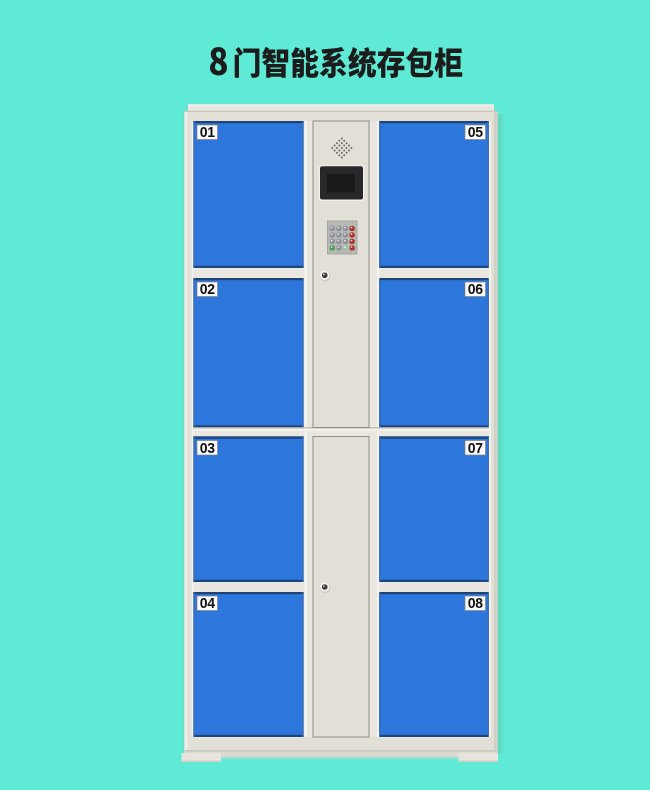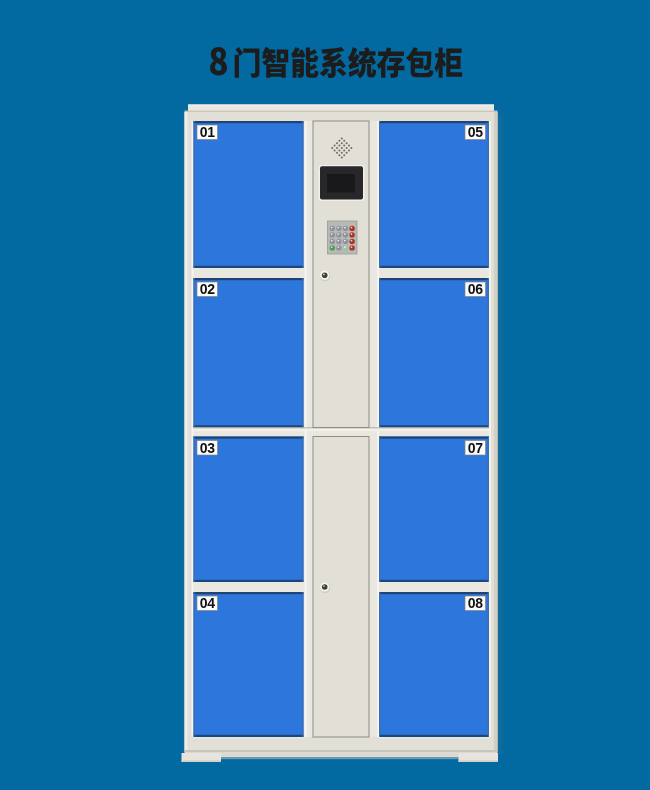--- a/index.html
+++ b/index.html
@@ -1,16 +1,16 @@
 <!DOCTYPE html>
 <html><head>
 <meta charset="utf-8">
 <style>
   html,body { margin:0; padding:0; background:#ffffff; }
-  #page { position:relative; width:650px; height:790px; background:#0369a1; overflow:hidden; }
+  #page { position:relative; width:650px; height:790px; background:#5eead4; overflow:hidden; }
 </style>
 </head>
 <body>
 <div id="page">
 <svg width="650" height="790" viewBox="0 0 650 790">
 <defs>
   <linearGradient id="shadR" x1="0" y1="0" x2="1" y2="0">
     <stop offset="0" stop-color="rgba(115,113,105,0.20)"></stop>
     <stop offset="1" stop-color="rgba(115,113,105,0)"></stop>
   </linearGradient>

